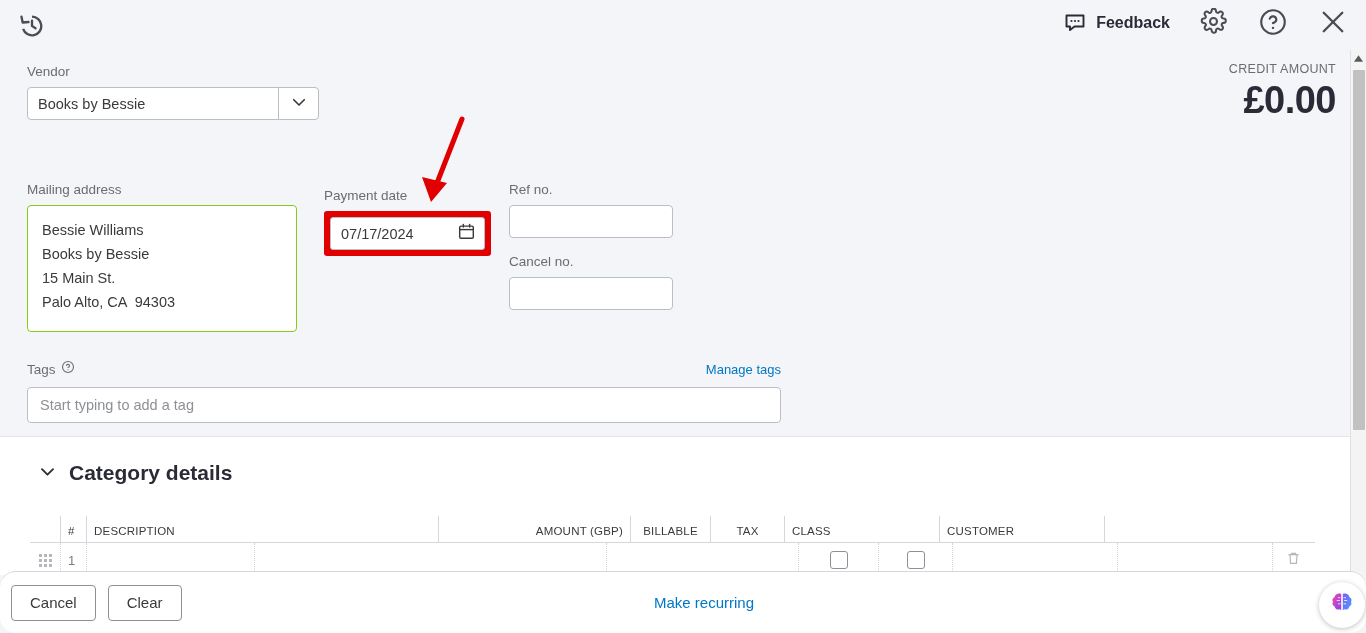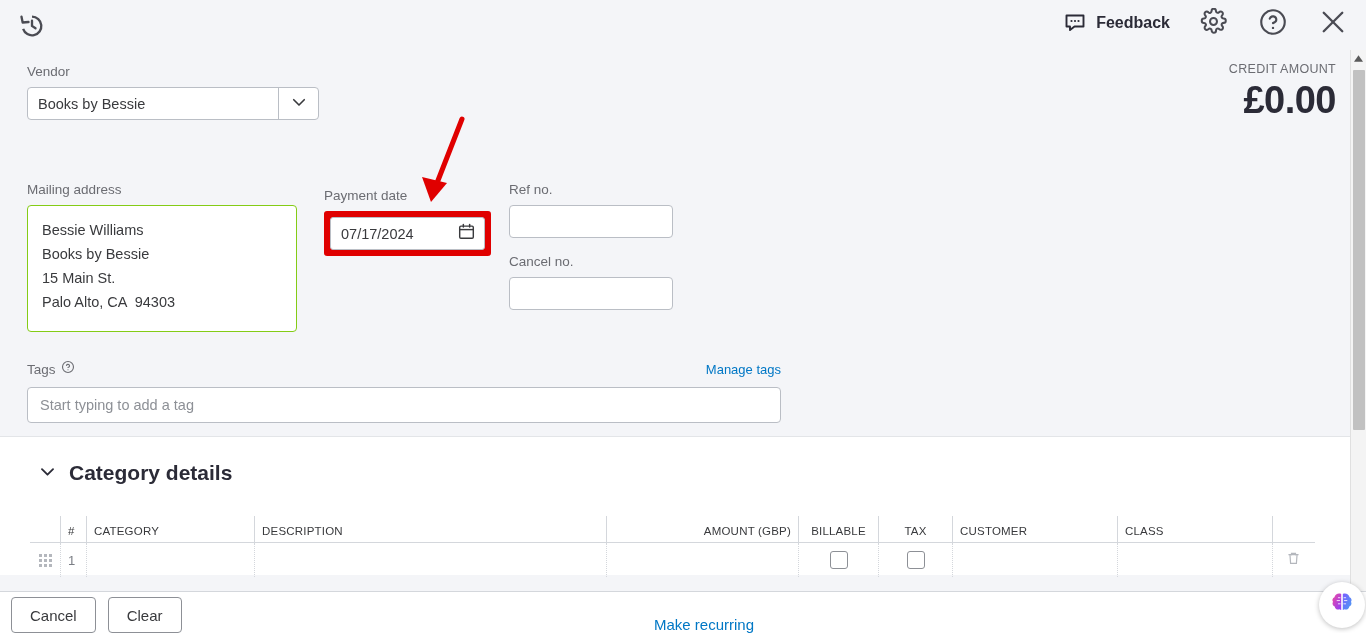--- a/index.html
+++ b/index.html
@@ -172,24 +172,24 @@
   .dots i { width: 3px; height: 3px; background: #b4b7bd; display: block; }
   .row-num { font-size: 13px; color: #7b7e85; }
   .chk {
     width: 18px; height: 18px; border: 1px solid #8d9096;
     border-radius: 3px; background: #fff; cursor: pointer;
   }
 
   
   .footer {
     position: absolute; left: 0; bottom: 0;
-    width: 1366px; height: 42px;
+    width: 1366px; height: 62px;
     background: #fff;
     border-top: 1px solid #d4d7dc;
-    display: flex; align-items: flex-end;
+    display: flex; align-items: center; border-radius: 16px;
   }
   .btn-outline {
     height: 36px; padding: 0 18px;
     background: #fff; border: 1px solid #8d9096; border-radius: 4px;
     font-size: 15px; color: #393a3d; cursor: pointer;
     font-family: "Liberation Sans", sans-serif;
   }
   .footer-left { display: flex; gap: 12px; margin-left: 11px; }
   .make-recurring {
     position: absolute; left: 654px;
@@ -369,27 +369,26 @@
           <polyline points="5 9 12 16 19 9"></polyline>
         </svg>
       </span>
       <span class="section-title">Category details</span>
     </div>
 
     <div class="grid">
       <div class="grid-head">
         <div class="cell c-handle"></div>
         <div class="cell c-num">#</div>
-        <div class="cell c-cat">CATEGORY</div>
         <div class="cell c-desc">DESCRIPTION</div>
         <div class="cell c-amt">AMOUNT (GBP)</div>
         <div class="cell c-bill">BILLABLE</div>
         <div class="cell c-tax">TAX</div>
+        <div class="cell c-class">CLASS</div>
         <div class="cell c-cust">CUSTOMER</div>
-        <div class="cell c-class">CLASS</div>
         <div class="cell c-trash"></div>
       </div>
 
       <div class="grid-row">
         <div class="cell c-handle">
           <span class="dots">
             <i></i>
               <i></i>
               <i></i>
               <i></i>

